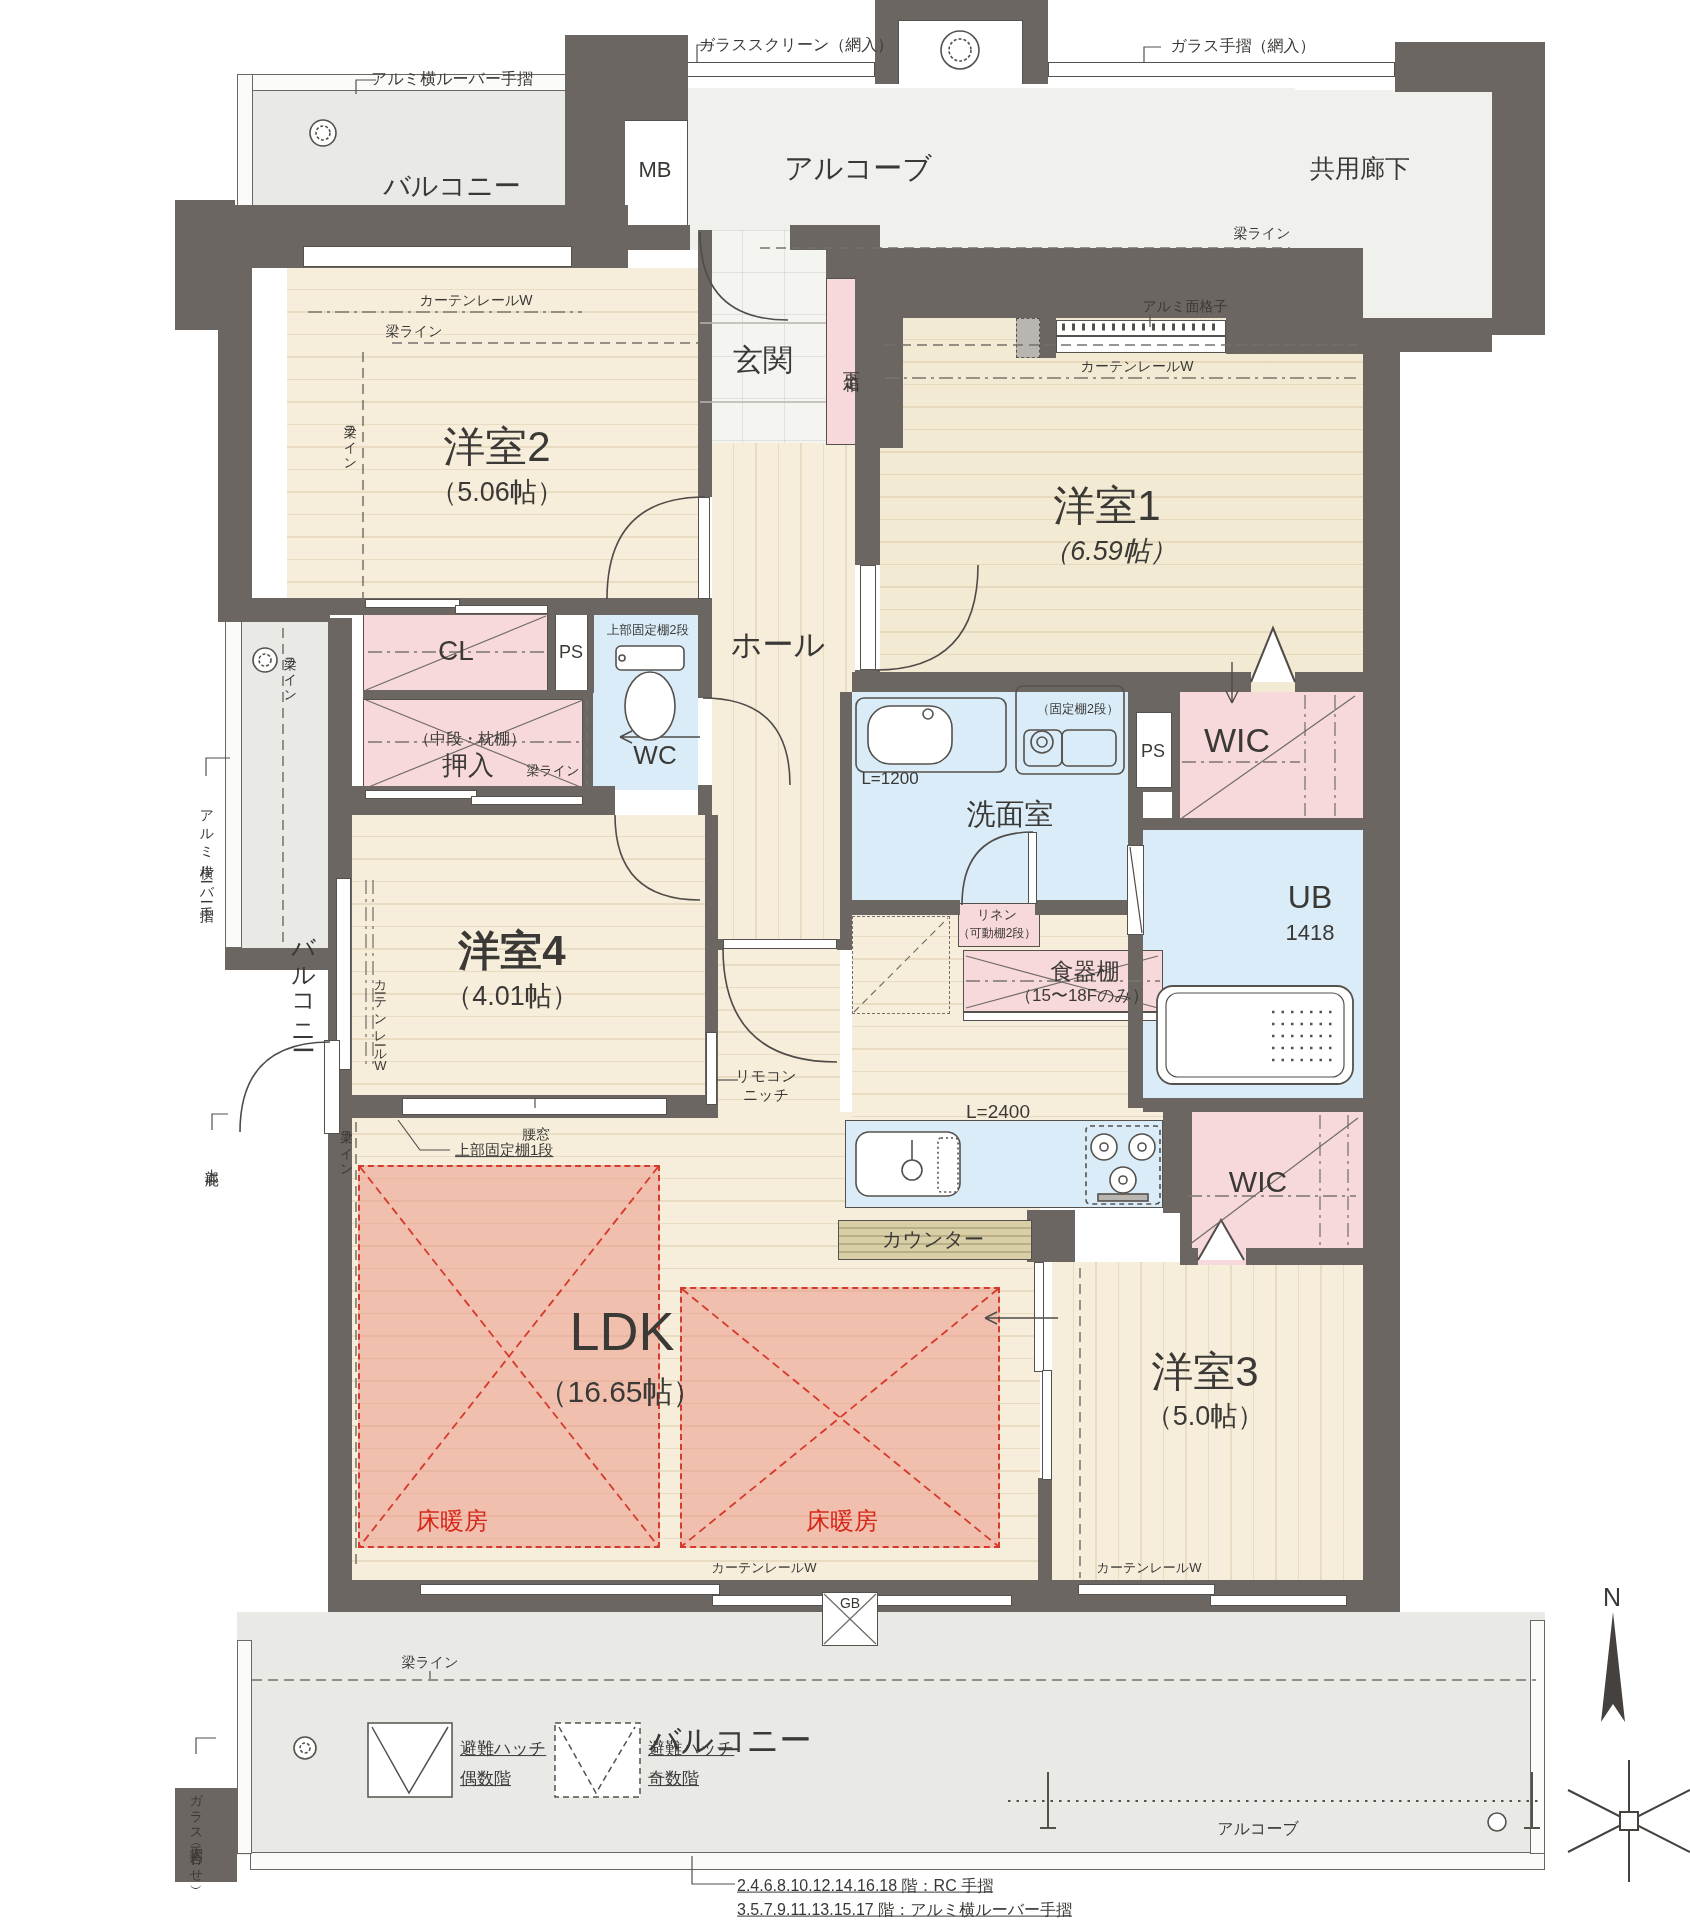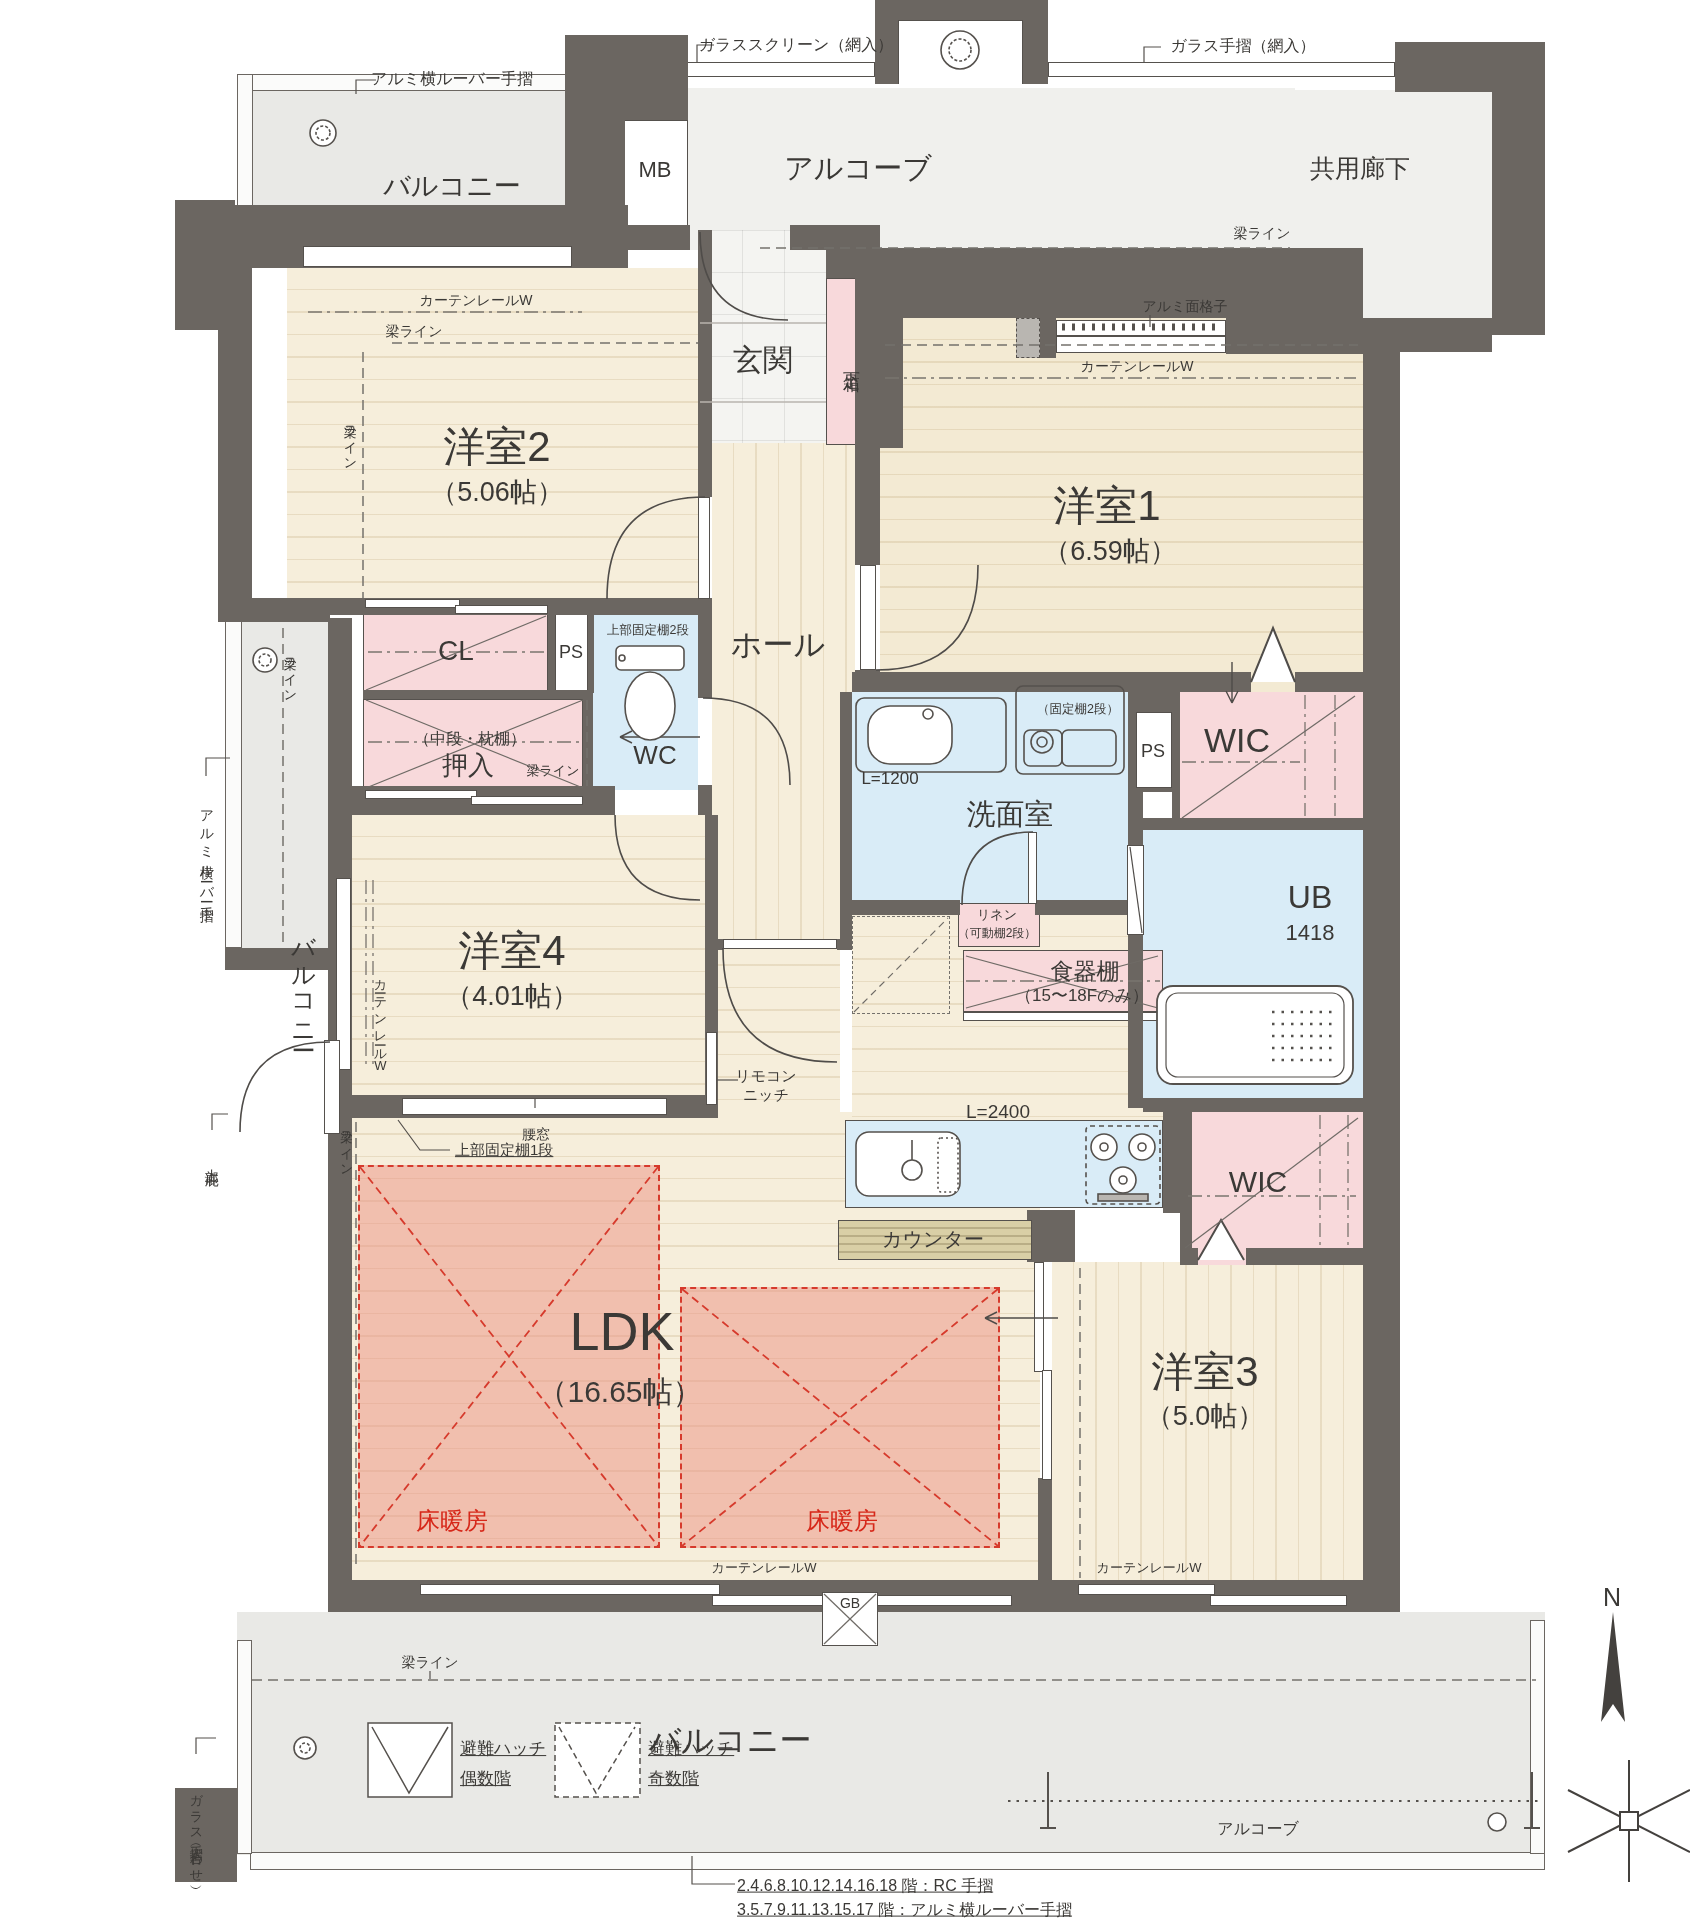--- a/index.html
+++ b/index.html
@@ -358,21 +358,21 @@
   <div class="t" style="left:476px;top:300px;font-size:14px;">カーテンレールW</div>
   <div class="t" style="left:414px;top:331px;font-size:14px;">梁ライン</div>
   <div class="t v" style="left:350px;top:440px;font-size:13px;">梁ライン</div>
   <div class="t" style="left:497px;top:447px;font-size:42px;">洋室2</div>
   <div class="t" style="left:497px;top:492px;font-size:27px;">（5.06帖）</div>
   <div class="t" style="left:763px;top:360px;font-size:30px;">玄関</div>
   <div class="t v" style="left:851px;top:362px;font-size:17px;">下足箱</div>
   <div class="t" style="left:1185px;top:306px;font-size:14px;">アルミ面格子</div>
   <div class="t" style="left:1137px;top:366px;font-size:14px;">カーテンレールW</div>
   <div class="t" style="left:1107px;top:506px;font-size:42px;">洋室1</div>
-  <div class="t" style="left:1110px;top:551px;font-size:27px;">（6.59帖）</div>
+  <div class="t" style="left:1110px;top:551px;font-size:27px;font-style:italic;">（6.59帖）</div>
   <div class="t" style="left:778px;top:645px;font-size:31px;">ホール</div>
   <div class="t" style="left:456px;top:651px;font-size:28px;">CL</div>
   <div class="t" style="left:571px;top:652px;font-size:18px;">PS</div>
   <div class="t" style="left:648px;top:631px;font-size:12.5px;">上部固定棚2段</div>
   <div class="t" style="left:655px;top:756px;font-size:26px;">WC</div>
   <div class="t" style="left:470px;top:727px;font-size:16px;margin-top:12px;">（中段・枕棚）</div>
   <div class="t" style="left:468px;top:766px;font-size:26px;">押入</div>
   <div class="t" style="left:553px;top:771px;font-size:13px;">梁ライン</div>
   <div class="t v" style="left:207px;top:850px;font-size:14px;">アルミ横ルーバー手摺</div>
   <div class="t v" style="left:290px;top:672px;font-size:13px;">梁ライン</div>
@@ -381,21 +381,21 @@
   <div class="t" style="left:1078px;top:710px;font-size:12.5px;">（固定棚2段）</div>
   <div class="t" style="left:1153px;top:751px;font-size:18px;">PS</div>
   <div class="t" style="left:1237px;top:741px;font-size:34px;">WIC</div>
   <div class="t" style="left:1010px;top:814px;font-size:29px;">洗面室</div>
   <div class="t" style="left:1310px;top:898px;font-size:32px;">UB</div>
   <div class="t" style="left:1310px;top:933px;font-size:22px;text-align:right;">1418</div>
   <div class="t" style="left:997px;top:915px;font-size:13px;">リネン</div>
   <div class="t" style="left:997px;top:933px;font-size:12px;">（可動棚2段）</div>
   <div class="t" style="left:1085px;top:971px;font-size:23px;">食器棚</div>
   <div class="t" style="left:1082px;top:996px;font-size:17px;text-align:center;">（15〜18Fのみ）</div>
-  <div class="t" style="left:512px;top:951px;font-size:42px;">洋室4</div>
+  <div class="t" style="left:512px;top:951px;font-size:42px;font-weight:bold;">洋室4</div>
   <div class="t" style="left:512px;top:996px;font-size:27px;">（4.01帖）</div>
   <div class="t v" style="left:380px;top:1022px;font-size:13px;">カーテンレールW</div>
   <div class="t" style="left:536px;top:1090px;font-size:14px;margin-top:44px;">腰窓</div>
   <div class="t v" style="left:346px;top:1146px;font-size:12.5px;">梁ライン</div>
   <div class="t left" style="left:455px;top:1150px;font-size:15px;">上部固定棚1段</div>
   <div class="t" style="left:766px;top:1076px;font-size:15px;">リモコン</div>
   <div class="t" style="left:766px;top:1095px;font-size:15px;">ニッチ</div>
   <div class="t v" style="left:212px;top:1160px;font-size:14px;">上部庇</div>
   <div class="t" style="left:998px;top:1112px;font-size:19px;">L=2400</div>
   <div class="t" style="left:933px;top:1239px;font-size:20px;">カウンター</div>

